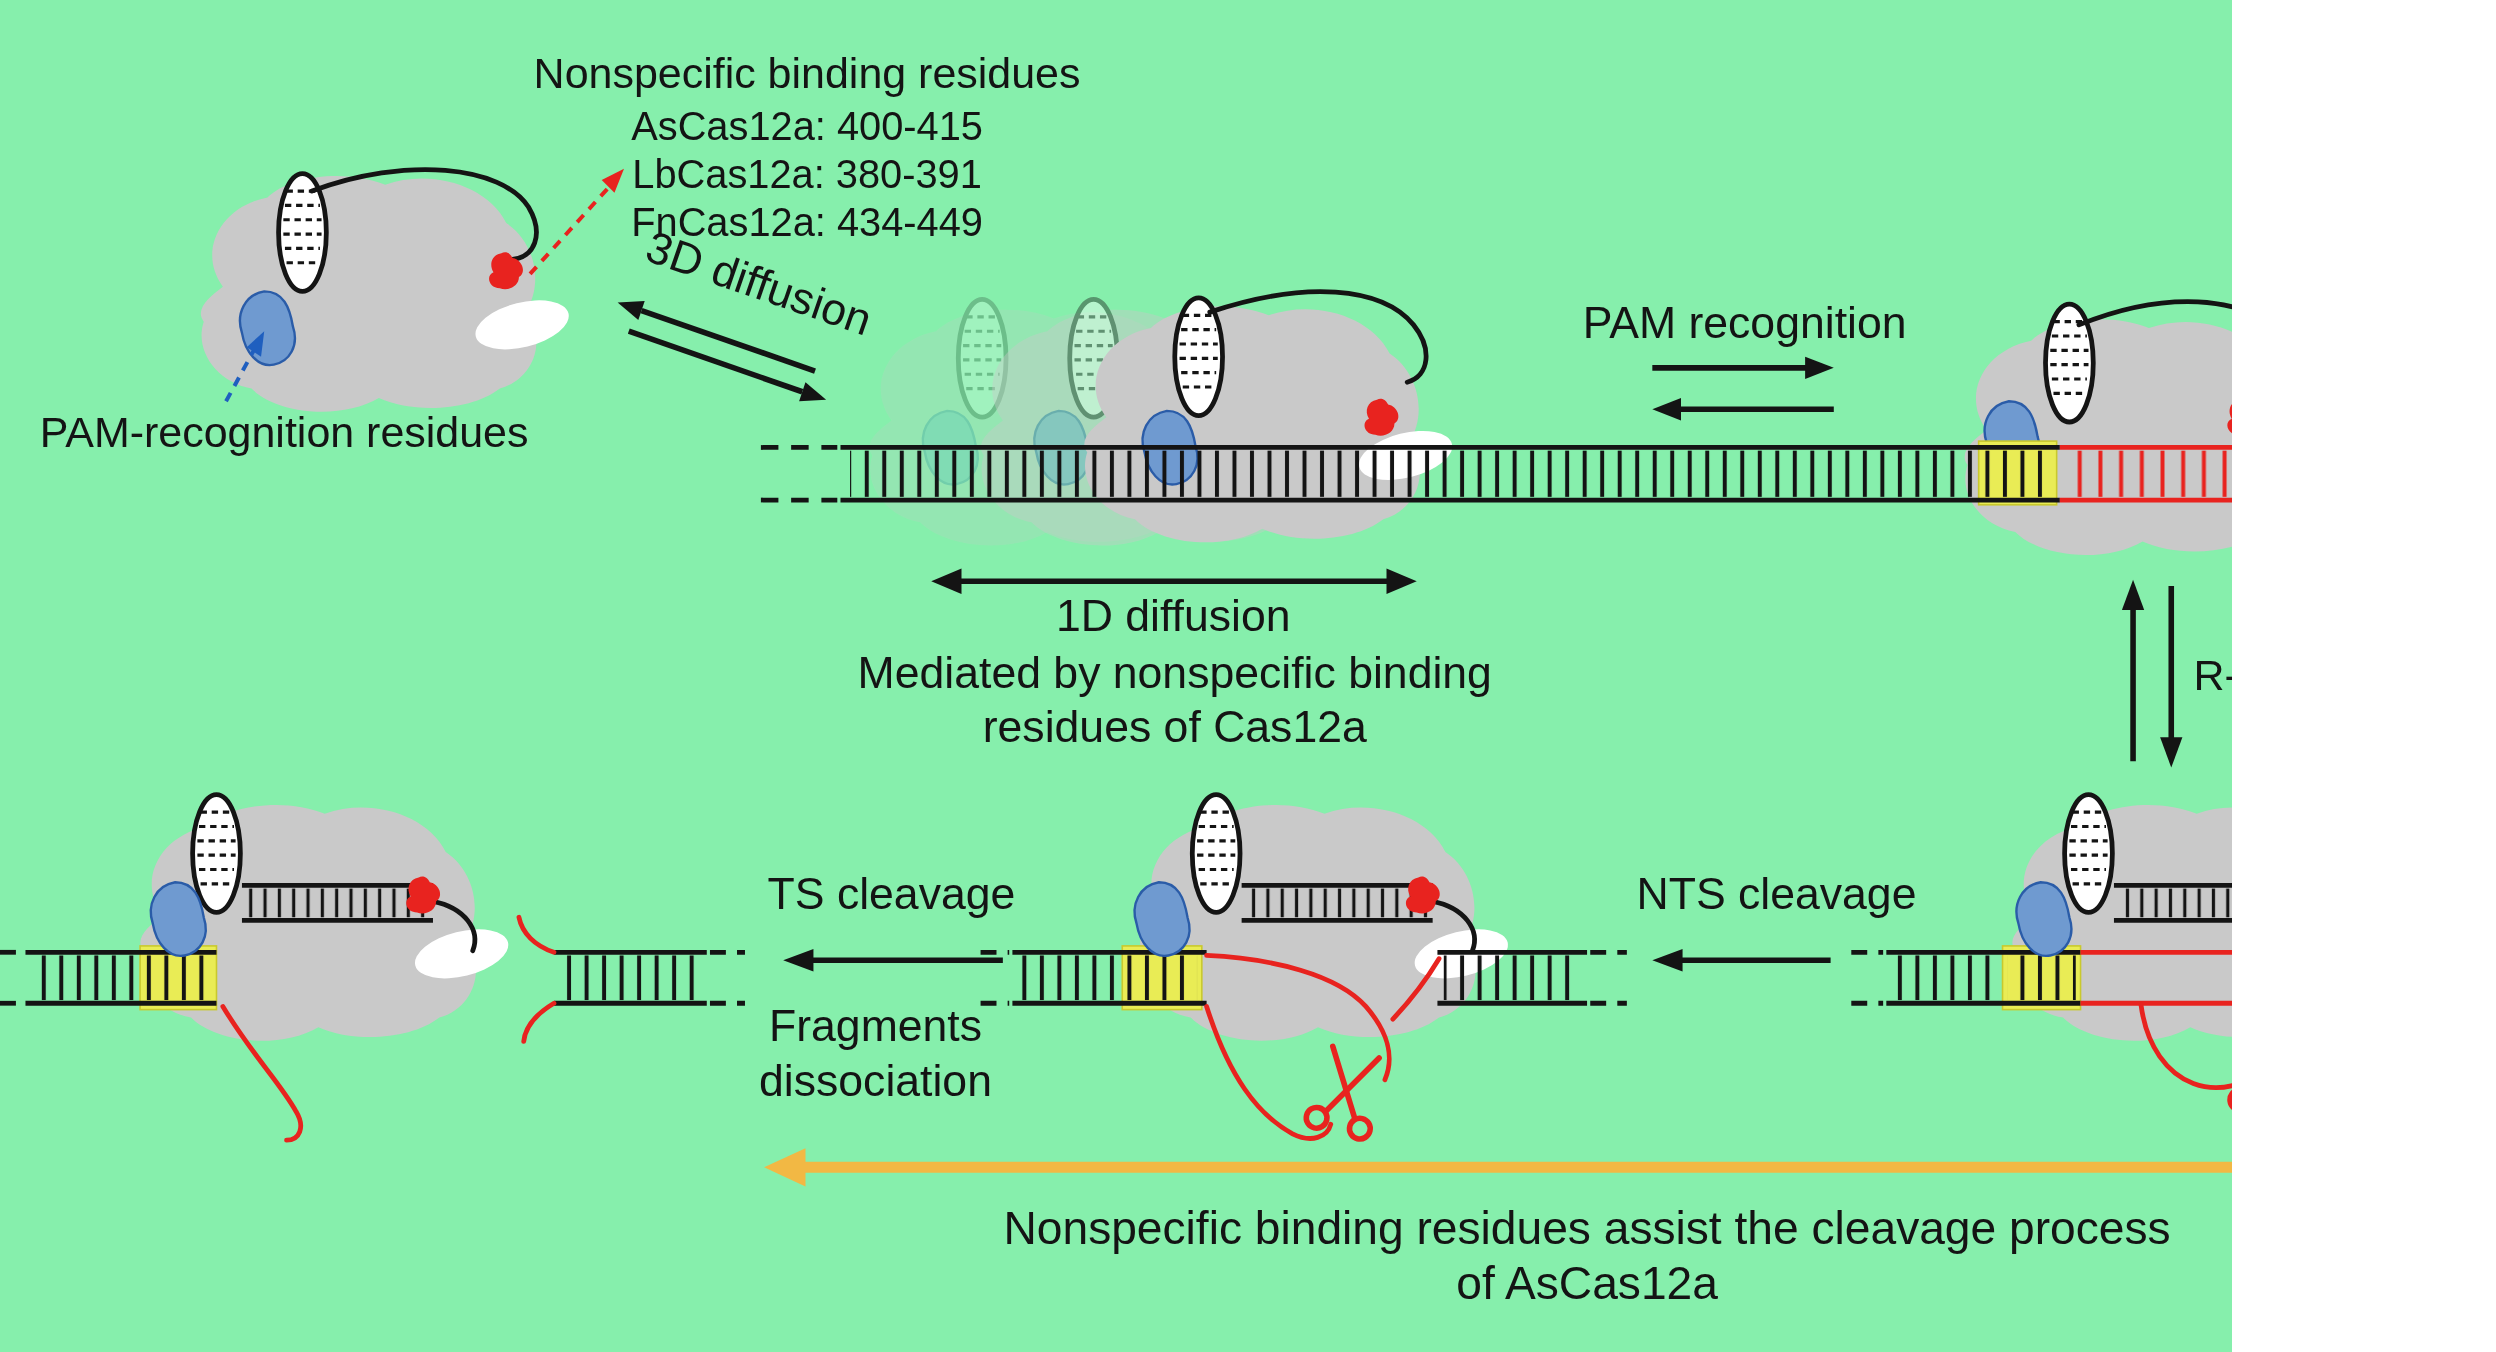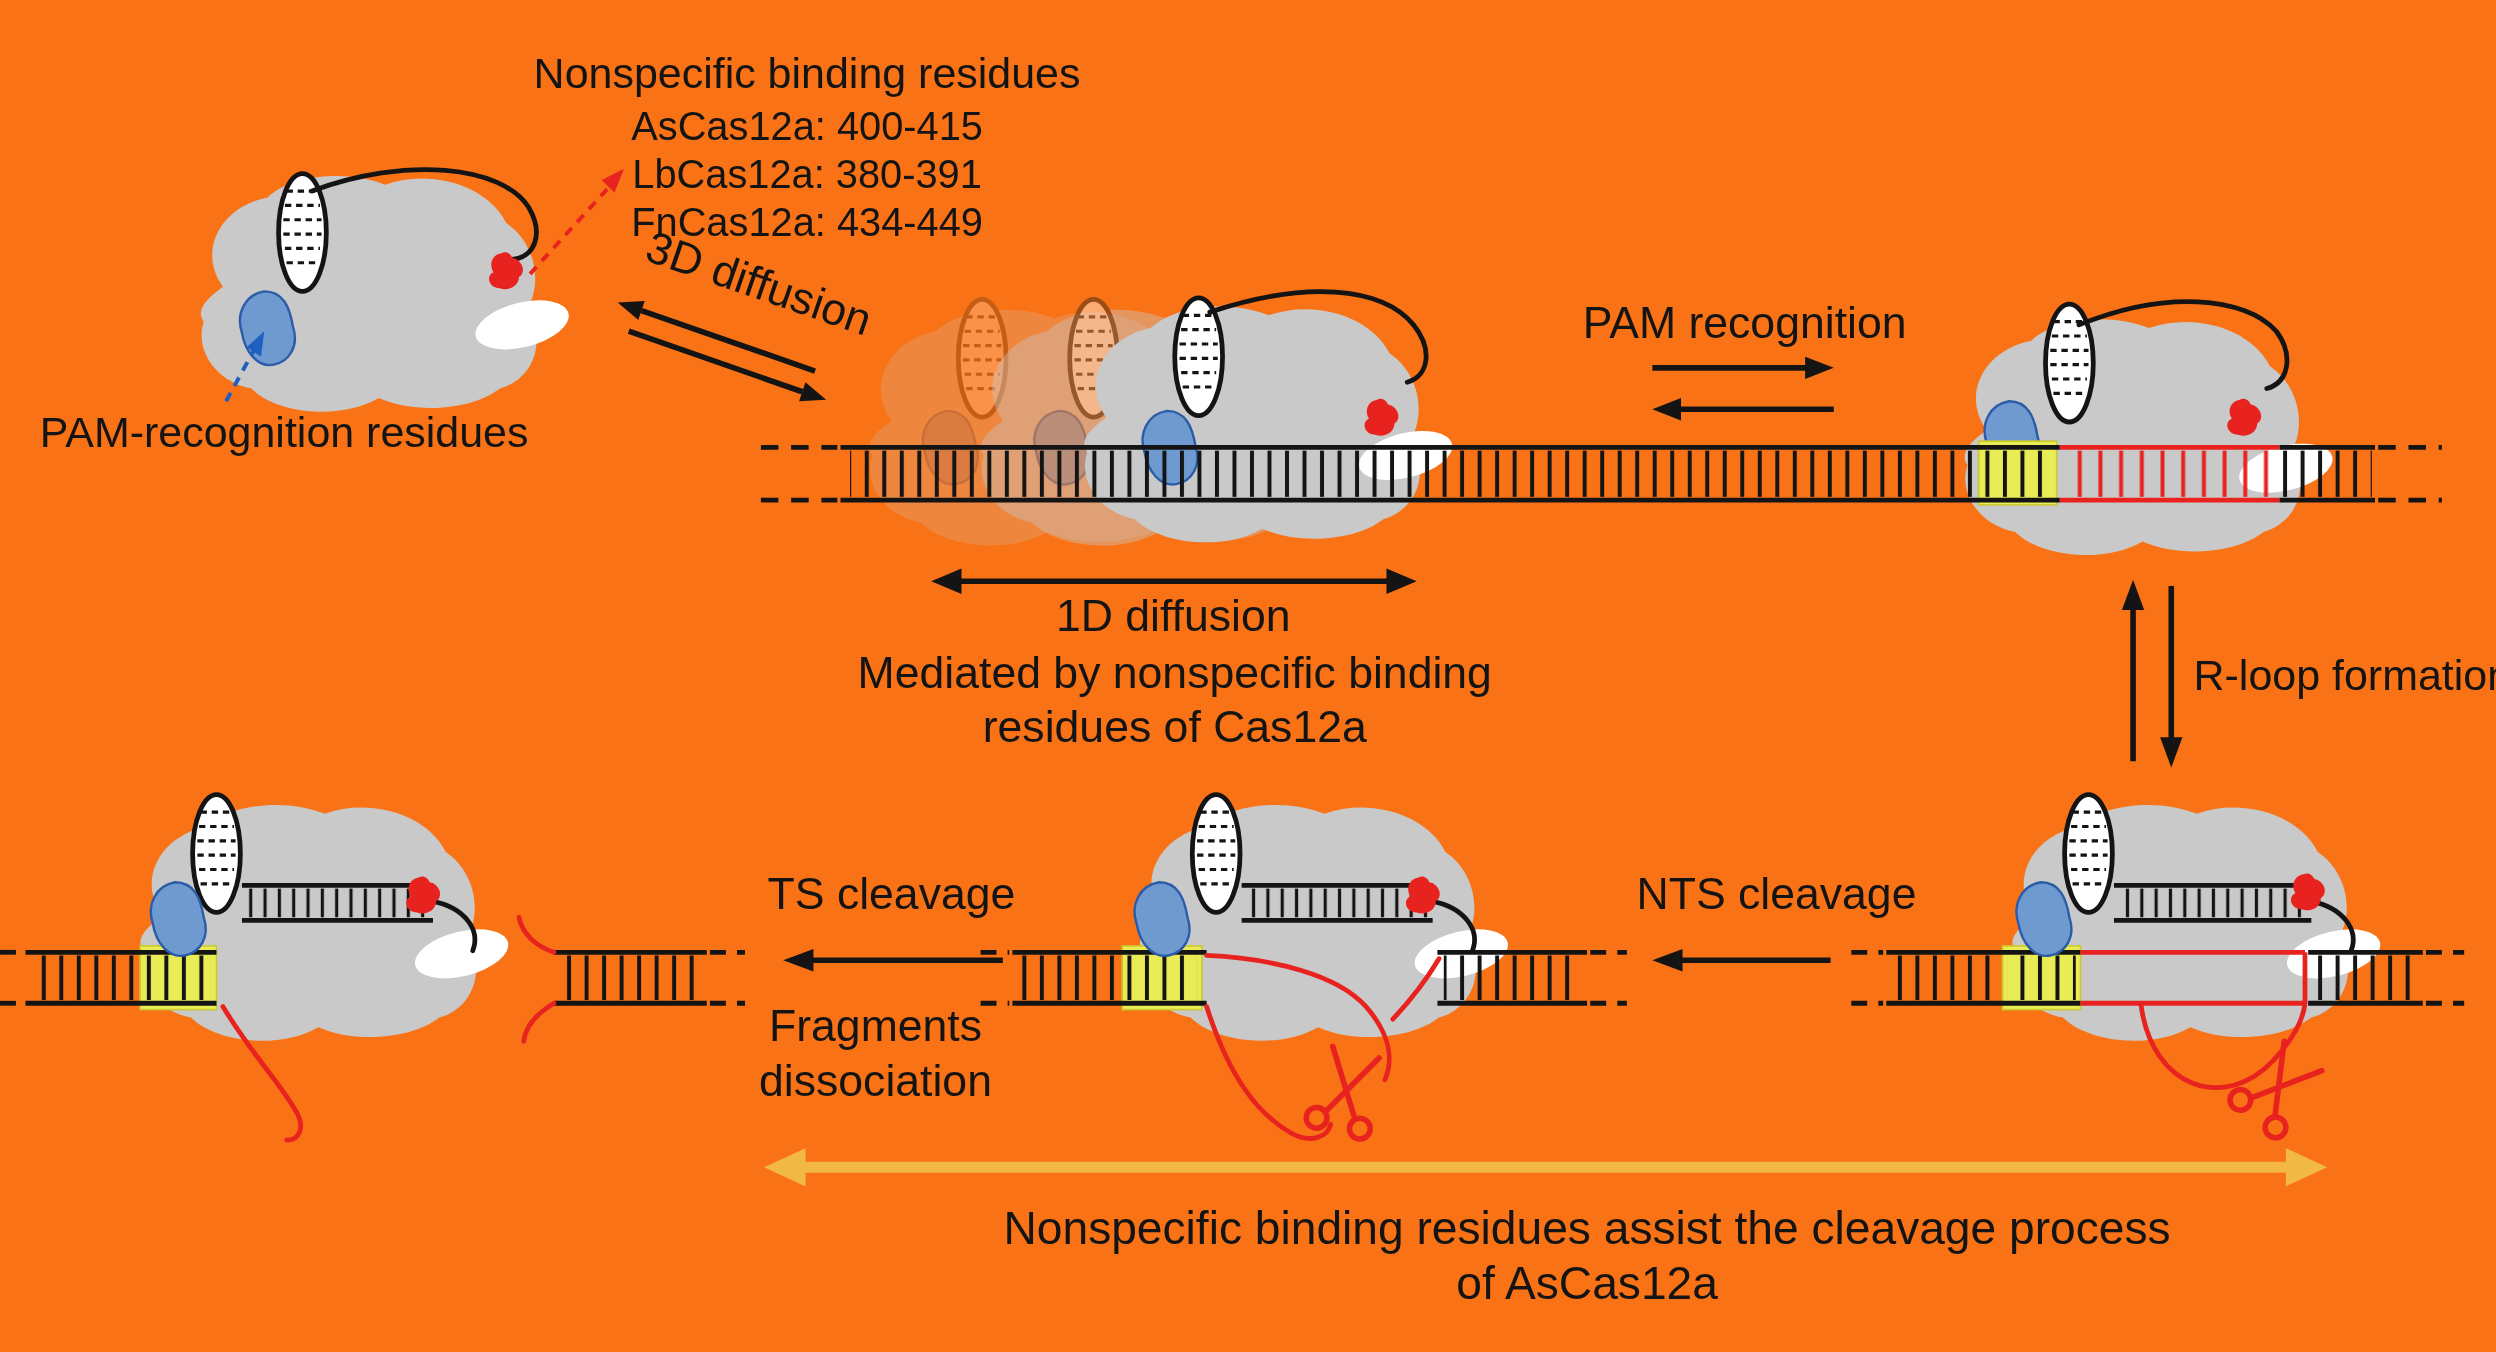--- a/index.html
+++ b/index.html
@@ -1,16 +1,16 @@
 <!DOCTYPE html>
 <html><head>
 <meta charset="utf-8">
 <style>
   html,body { margin:0; padding:0; background:#ffffff; }
-  .stage { position:relative; width:2496px; height:1352px; background:#f97316; overflow:hidden; }
+  .stage { position:relative; width:2232px; height:1352px; background:#86efac; overflow:hidden; }
   svg { display:block; }
   .t { font-family:"Liberation Sans", sans-serif; fill:#141414; }
   .blob { fill:#c9c9c9; }
   .ink  { stroke:#141414; }
   .redk { stroke:#e8231f; }
 </style>
 </head>
 <body>
 
 <div class="stage">

